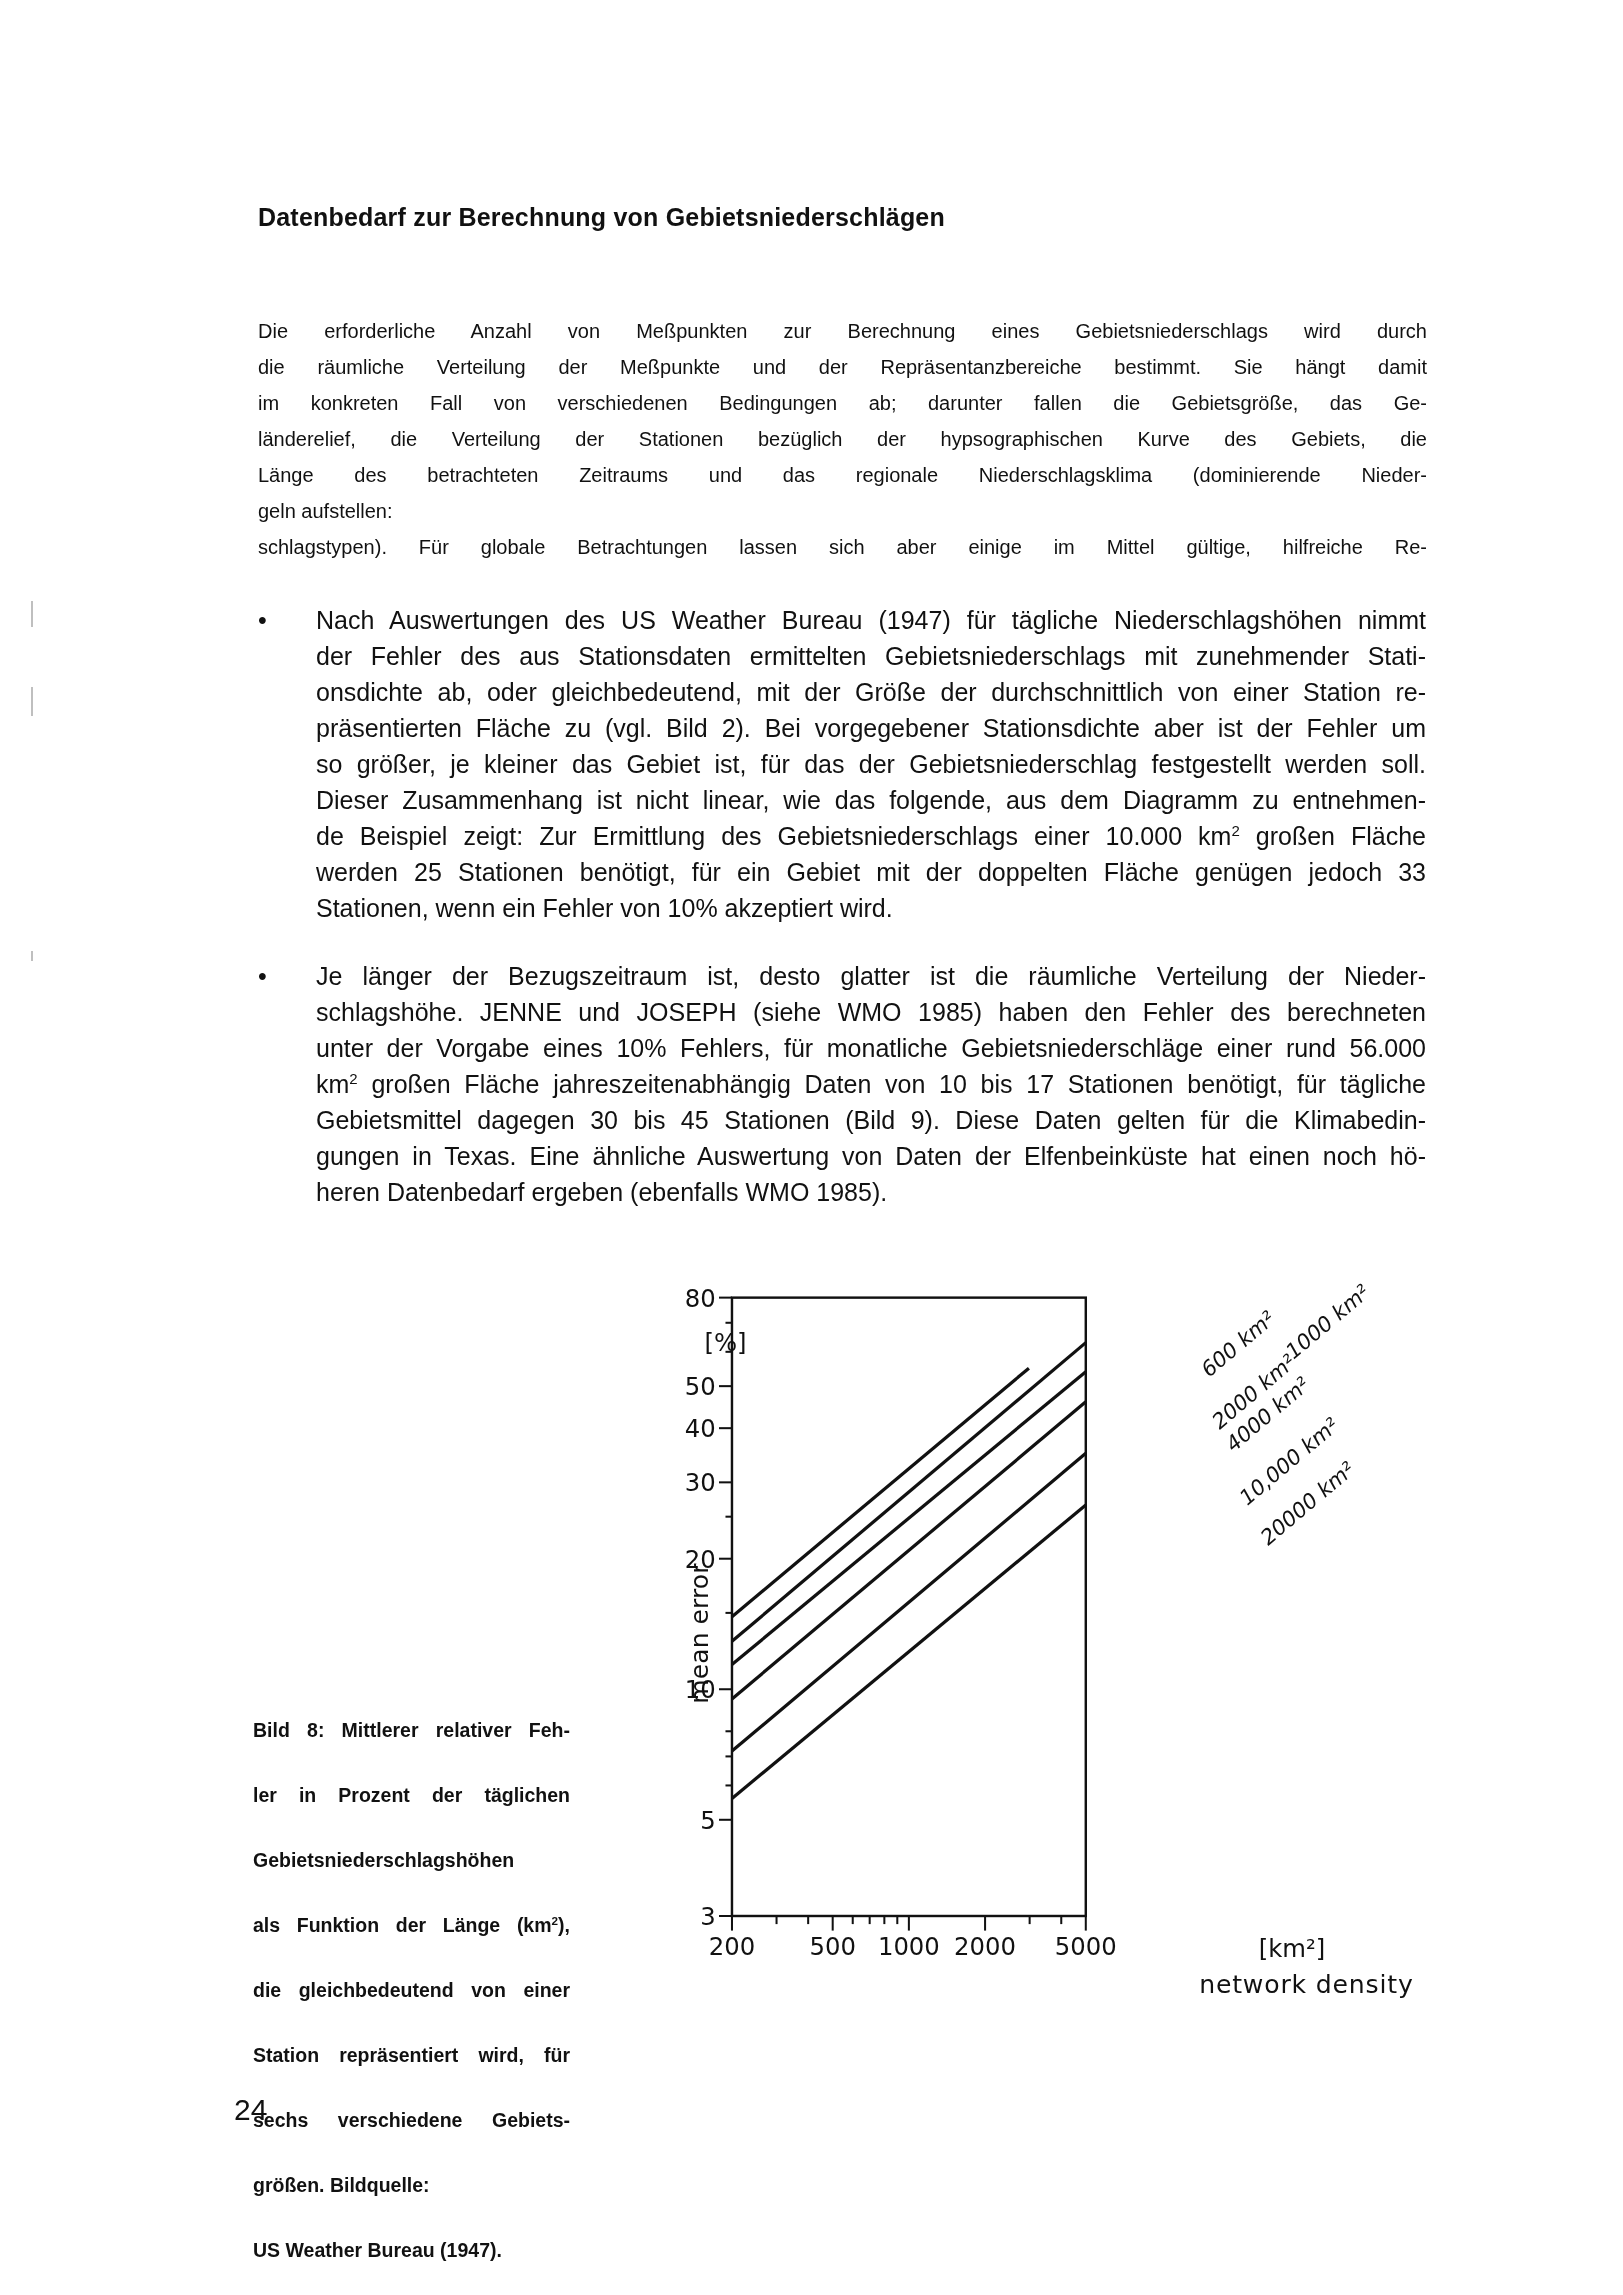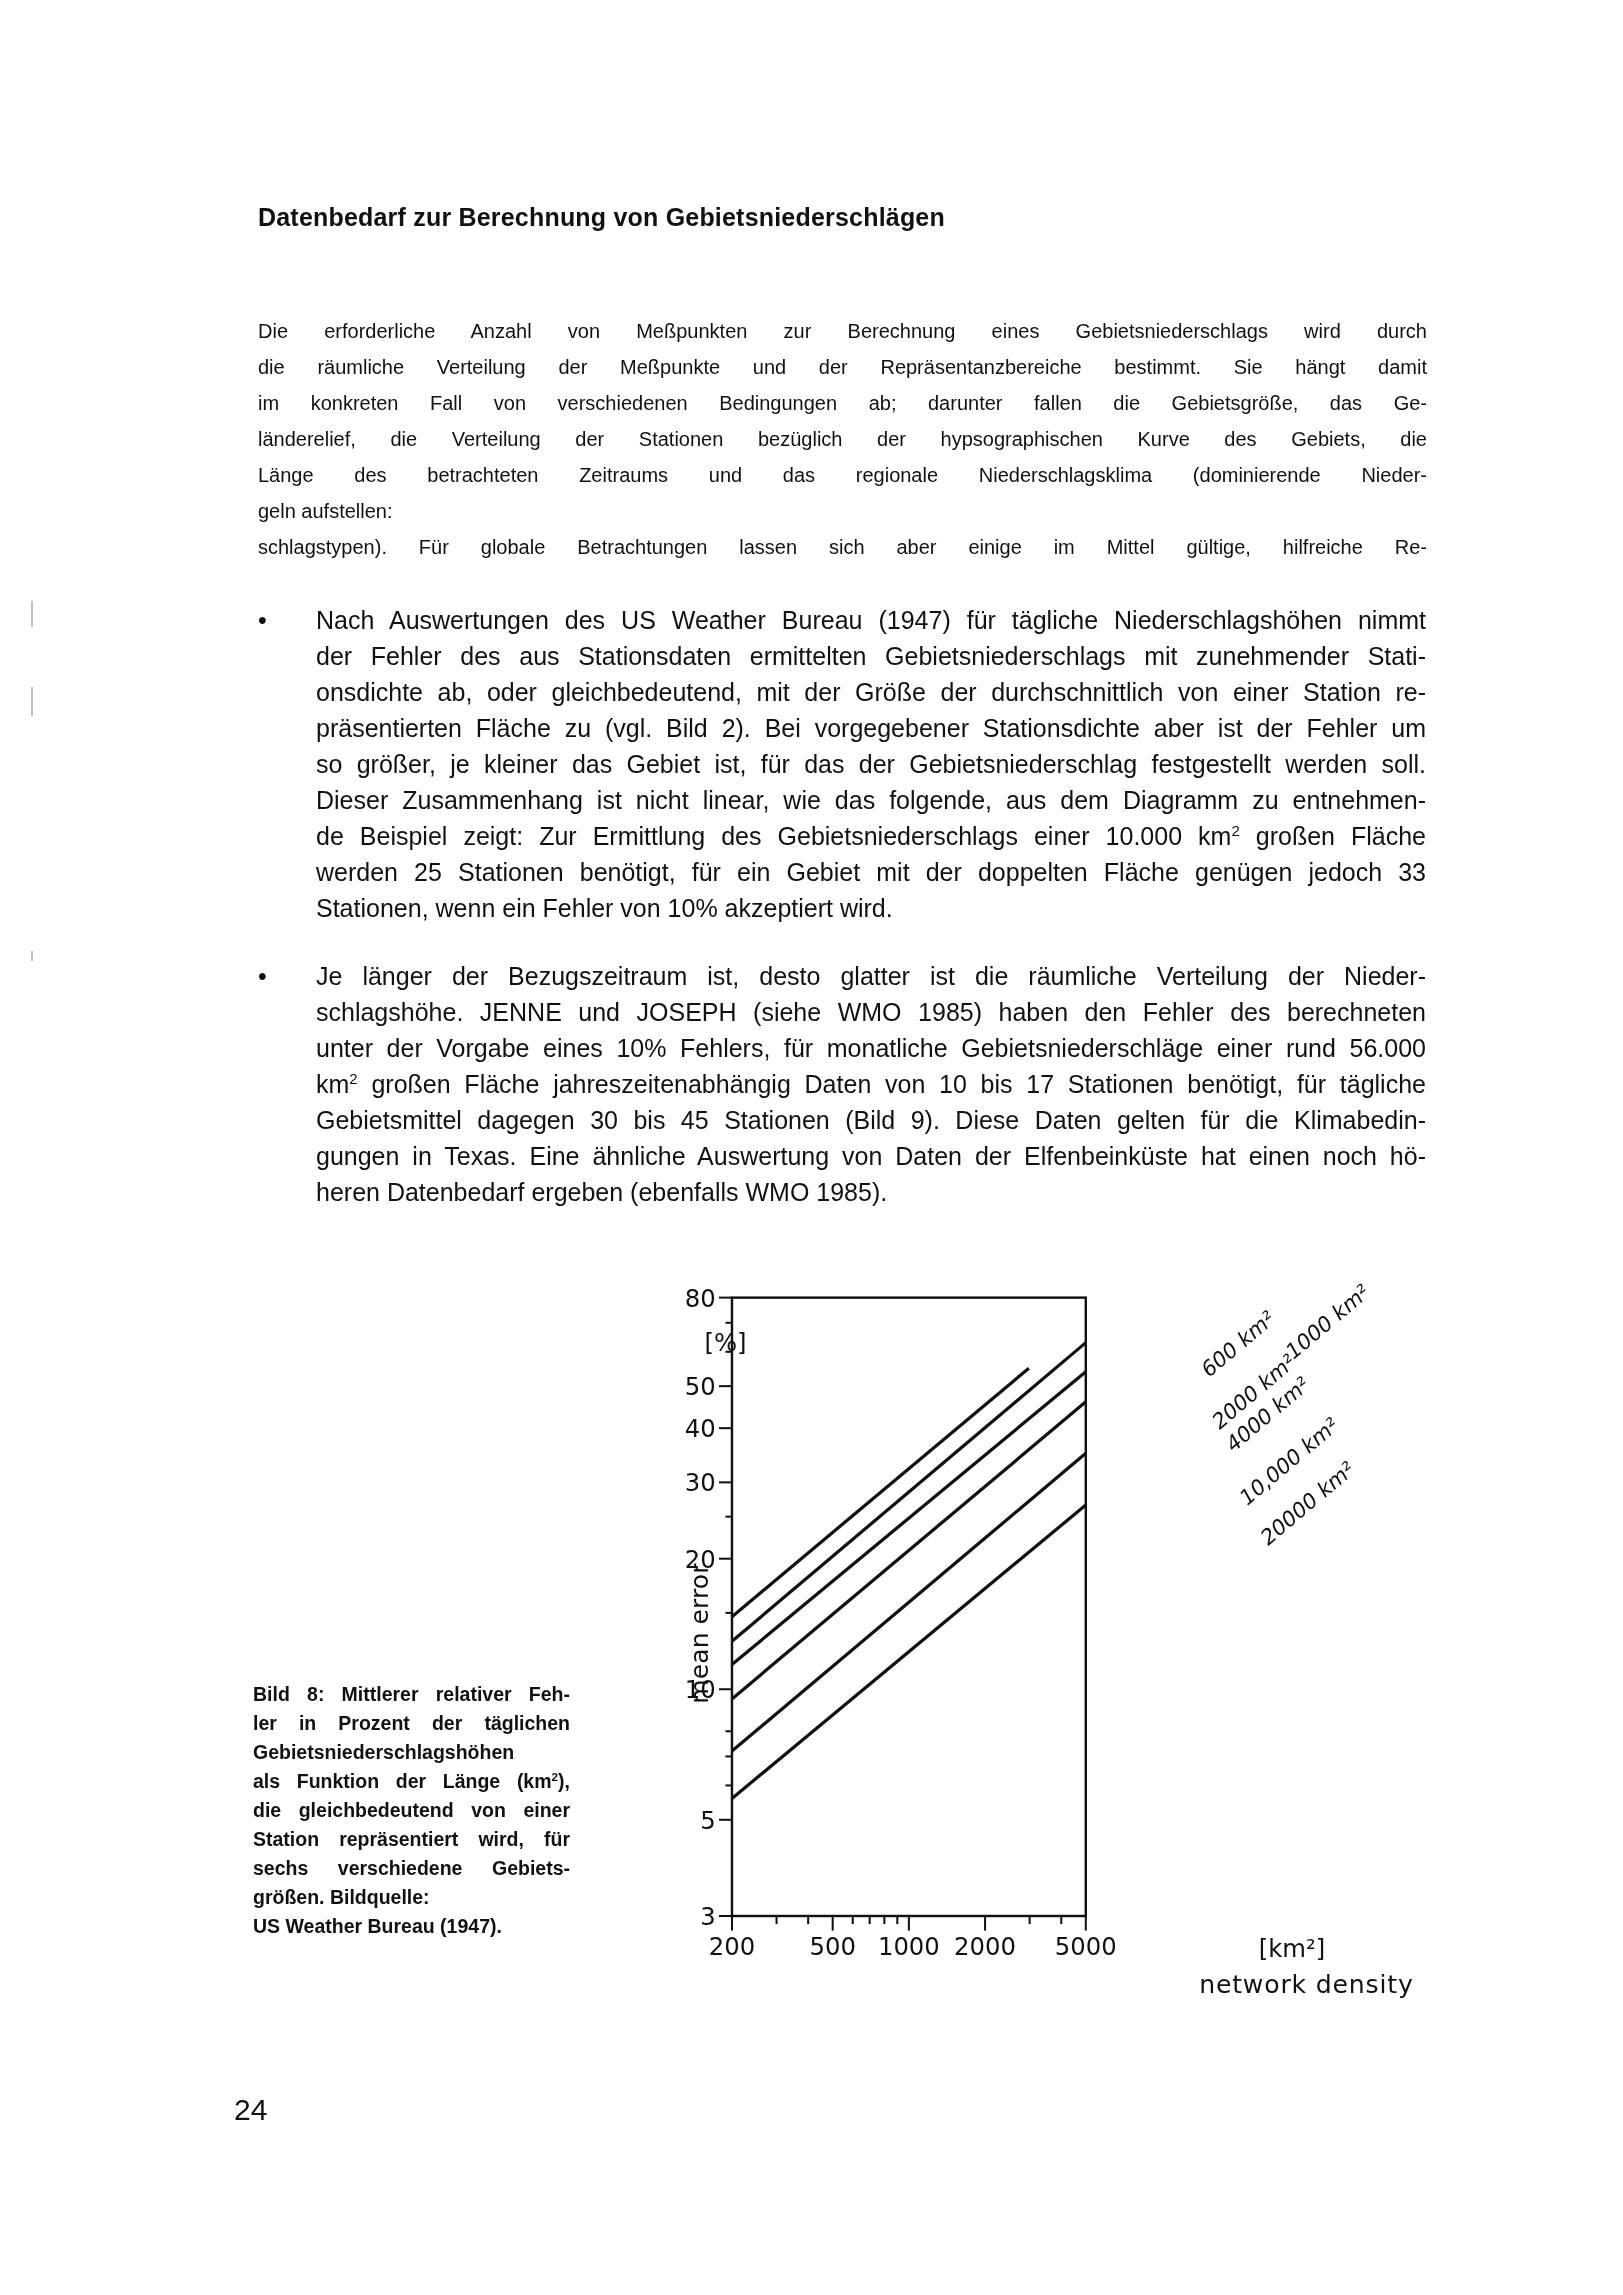--- a/index.html
+++ b/index.html
@@ -13,21 +13,21 @@
   .bullet { position:absolute; left:258px; width:1169px; font-size:25px; line-height:36px; }
   .bullet .dot { position:absolute; left:0; top:0; width:24px; }
   .bullet .btext { position:absolute; left:58px; width:1110px; }
   .bullet .ln { display:block; white-space:nowrap; text-align:justify; text-align-last:justify; }
   .bullet .ln.last { text-align-last:left; }
   .b1 { top:602px; }
   .b2 { top:958px; }
   sup { font-size:60%; line-height:0; vertical-align:super; }
   .caption { position:absolute; left:253px; top:1680px; width:317px; font-size:19.5px; line-height:29px;
              font-weight:bold; color:#111; }
-  .caption .ln { display:block; white-space:nowrap; text-align:justify; text-align-last:justify; }
+  .caption .ln { display:block; white-space:nowrap; text-align:justify; text-align-last:justify;margin-top:36px; }
   .caption .ln.last { text-align-last:left; }
   .pagenum { position:absolute; left:234px; top:2093px; font-size:30px; }
   .chart { position:absolute; left:0; top:0; width:1623px; height:2295px; pointer-events:none; }
   .chart text { font-family:"DejaVu Sans", sans-serif; fill:#111; }
   .scanmark { position:absolute; left:31px; width:2.4px; background:#bfbfbf; }
 </style>
 </head>
 <body>
 
 <div class="scanmark" style="top:601px;height:26px;"></div>

